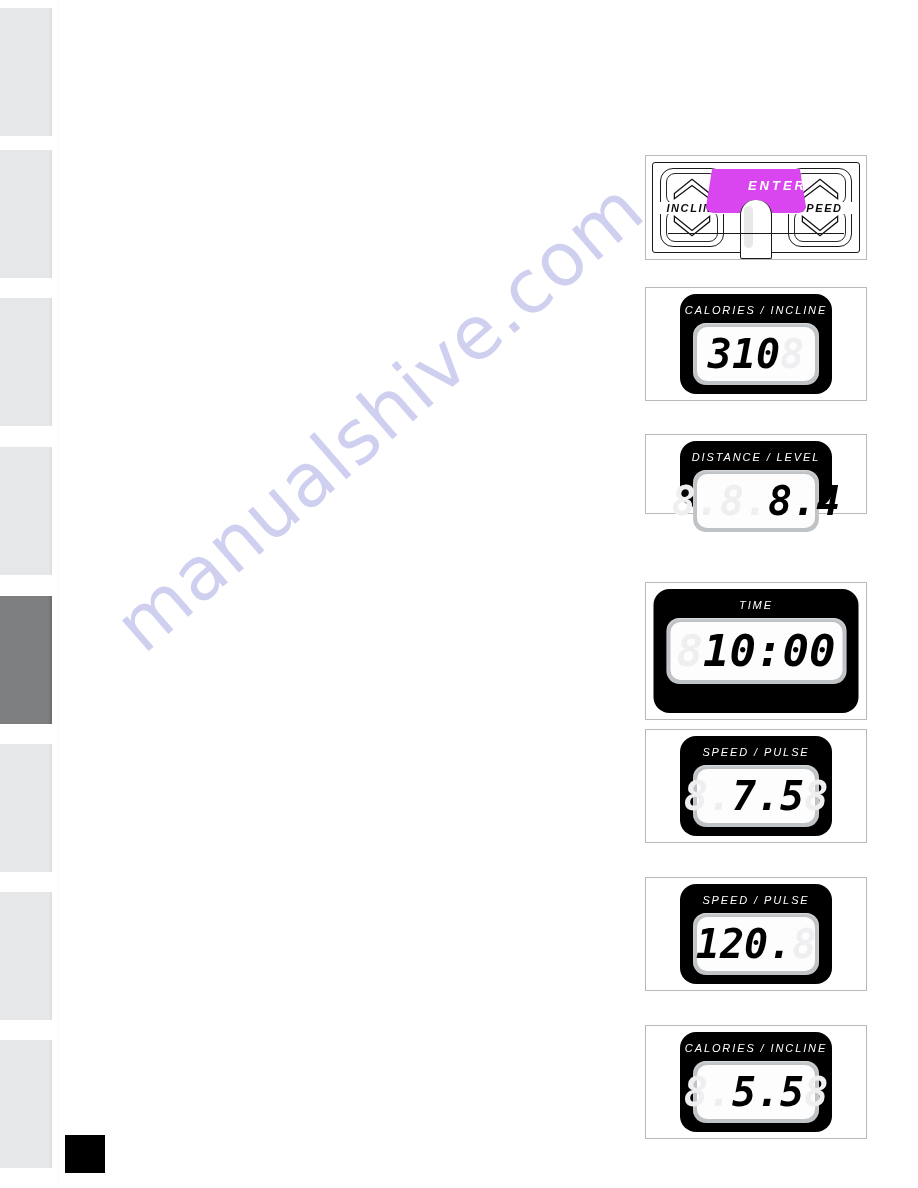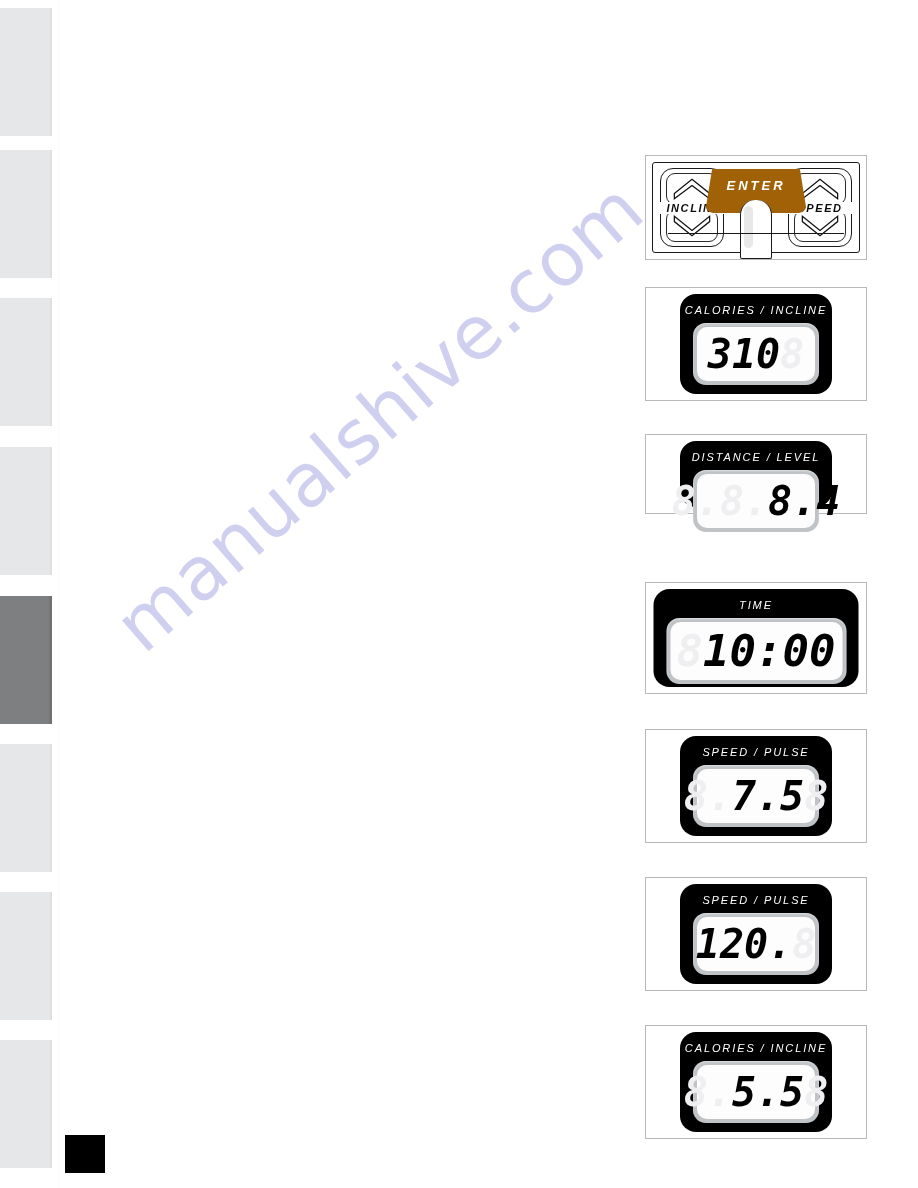--- a/index.html
+++ b/index.html
@@ -60,24 +60,24 @@
   .arrow-key.down{bottom:4px;}
   .chev{display:block;}
   .pad-label{
     position:absolute;left:-4px;right:-4px;top:50%;transform:translateY(-50%);
     text-align:center;font-style:italic;font-weight:bold;
     font-size:11px;letter-spacing:1.6px;color:#0d0d0d;
     font-family:"Liberation Sans",sans-serif;background:#fff;
   }
   .enter-key{
     position:absolute;left:50%;transform:translateX(-50%);
-    top:7px;width:102px;height:44px;background:#a16207;
+    top:7px;width:102px;height:44px;background:#d946ef;
     border-radius:8px/10px;
     clip-path:polygon(7% 0%,93% 0%,100% 100%,0% 100%);
-    display:flex;align-items:flex-start;justify-content:center;
+    display:flex;align-items:flex-start;justify-content:flex-end;
   }
   .enter-label{
     margin-top:9px;color:#fff;font-style:italic;font-weight:bold;
     font-size:13px;letter-spacing:3px;
     font-family:"Liberation Sans",sans-serif;
   }
   .finger{
     position:absolute;left:50%;transform:translateX(-50%);
     top:38px;width:30px;height:58px;
     border:1.5px solid #1a1a1a;border-top:none;
@@ -211,21 +211,21 @@
             <div class="digits" style="font-size: 40px;">
               <span class="seg ghost">8.</span>
               <span class="seg ghost">8.</span>
               <span class="seg">8.</span>
               <span class="seg">4</span>
             </div>
           </div>
         </div>
       </div>
     </div>
-    <div class="figure-panel" style="left: 645px; top: 582px; width: 222px; height: 112px;">
+    <div class="figure-panel" style="left: 645px; top: 582px; width: 222px; height: 138px;">
       <div class="lcd-outer" style="width: 205px;">
         <div class="lcd-title">TIME</div>
         <div class="lcd-bezel">
           <div class="lcd-screen" style="width: 172px; height: 58px;">
             <div class="digits" style="font-size: 44px;">
               <span class="seg ghost">8</span>
               <span class="seg">1</span>
               <span class="seg">0</span>
               <span class="seg sep">:</span>
               <span class="seg">0</span>

